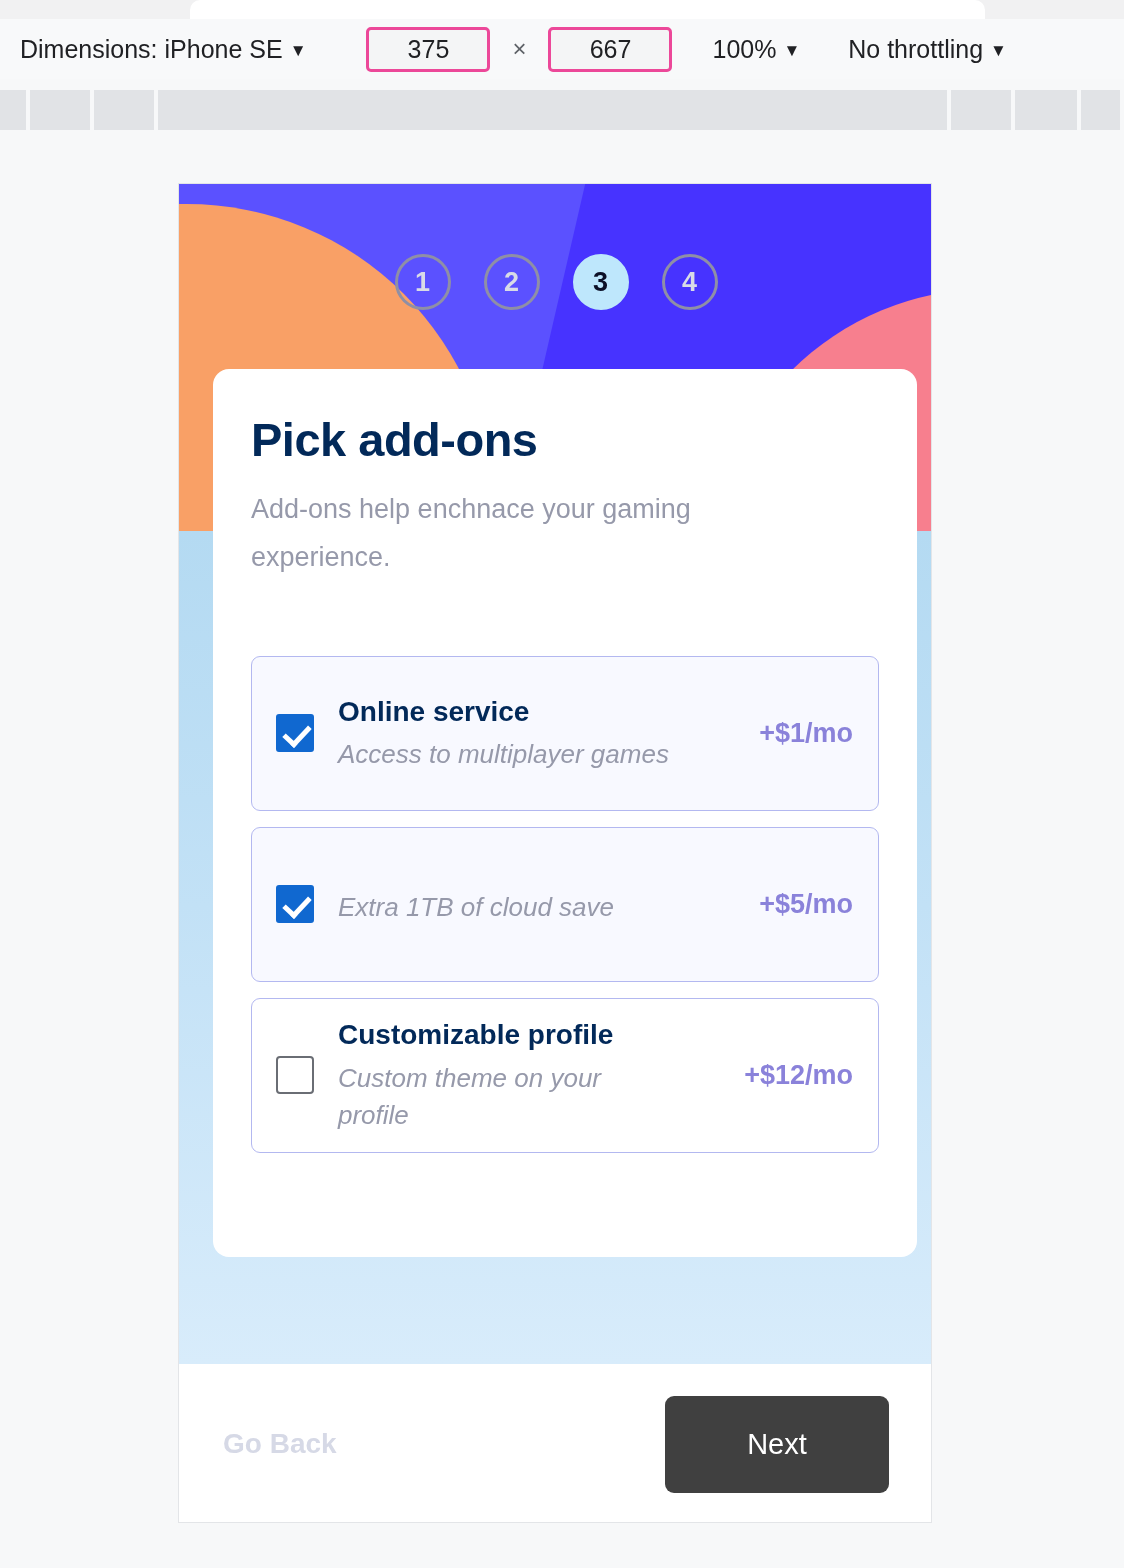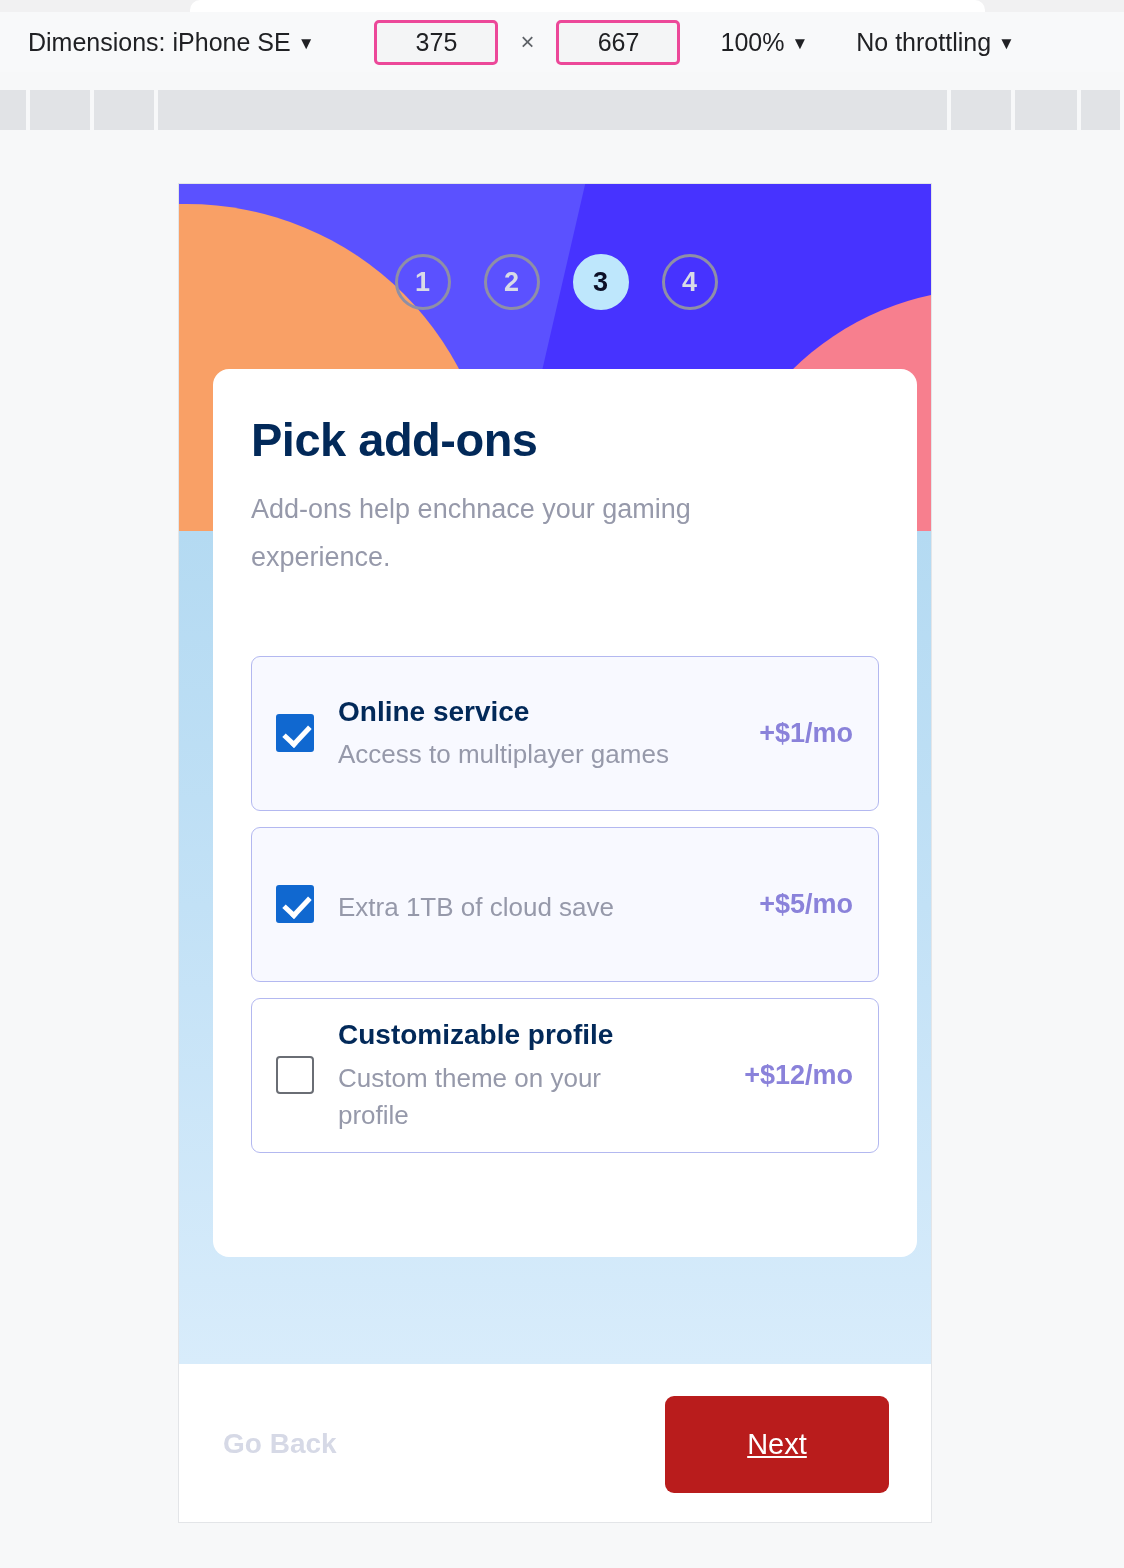--- a/index.html
+++ b/index.html
@@ -30,26 +30,26 @@
   .chrome-divider {
     position: absolute;
     left: 0; top: 22px;
     width: 1124px; height: 3px;
     background: #d4d6da;
   }
 
   
   .device-toolbar {
     position: absolute;
-    left: 0; top: 12px;
+    left: 0; top: 19px;
     width: 1124px; height: 60px;
     background: #f8f9fa;
     display: flex;
     align-items: center;
-    padding-left: 28px;
+    padding-left: 20px;
     gap: 8px;
   }
   .dt-item {
     display: flex;
     align-items: center;
     font-size: 25px;
     color: #202124;
     white-space: nowrap;
   }
   .dt-caret {
@@ -241,20 +241,21 @@
     font-size: 28px;
     font-weight: bold;
     color: #022959;
     line-height: 1.35;
   }
   .addon .a-desc {
     font-size: 26px;
     color: #9699aa;
     line-height: 1.45;
     margin-top: 6px;
+    font-style: italic;
   }
   .addon .a-price {
     flex: 0 0 auto;
     font-size: 27px;
     font-weight: bold;
     color: #8a82da;
     white-space: nowrap;
   }
 
   
@@ -274,26 +275,25 @@
     background: none;
     border: none;
     font-family: "Liberation Sans", sans-serif;
     cursor: pointer;
   }
   .spacer { flex: 1 1 auto; }
   .next-btn {
     width: 224px; height: 97px;
     border-radius: 9px;
     border: none;
-    background: #b91c1c;
+    background: #404040;
     color: #ffffff;
     font-size: 29px;
     font-family: "Liberation Sans", sans-serif;
     cursor: pointer;
-    text-decoration: underline;
   }
 
   
   .page-bg {
     position: absolute;
     left: 0; top: 130px;
     width: 1124px; height: 1438px;
     background: #f7f8f9;
     z-index: -1;
   }

